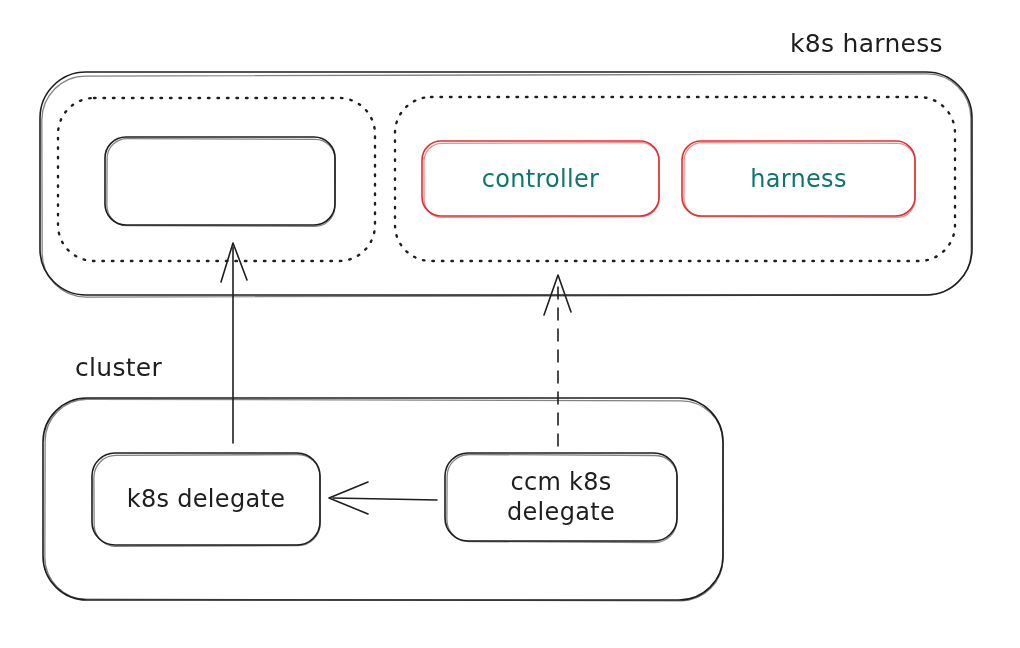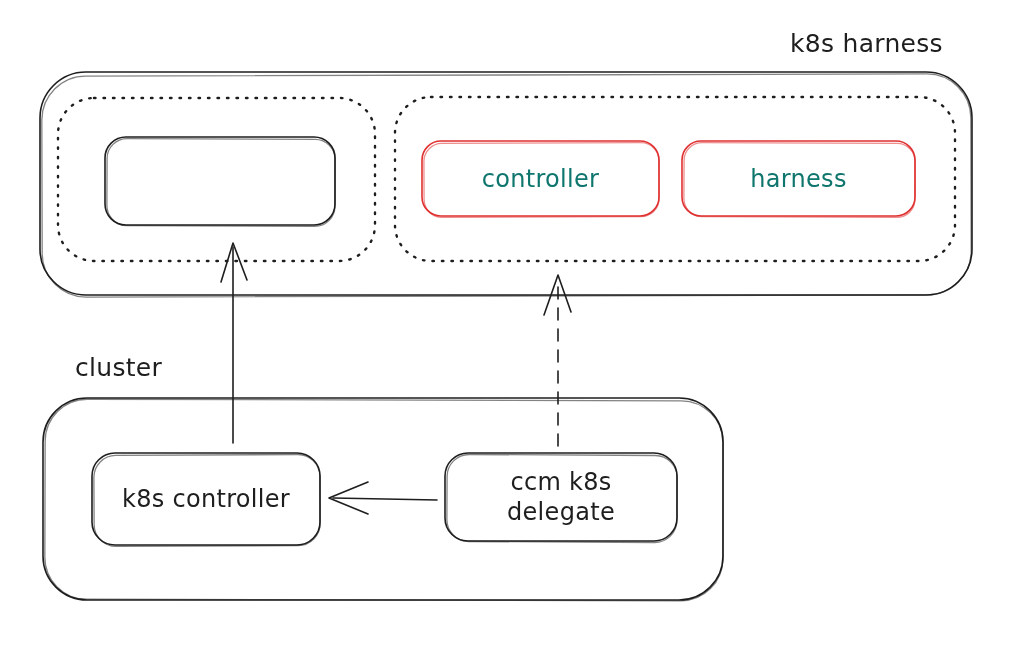--- a/index.html
+++ b/index.html
@@ -115,17 +115,17 @@
 
   <div class="lbl cluster-lbl" style="left:790px; top:28px; width:180px; height:32px;">k8s harness</div>
 
   <div class="lbl cluster-lbl" style="left:75px; top:352px; width:160px; height:32px;">cluster</div>
 
 
   <div class="lbl red-lbl" style="left:427px; top:141px; width:227px; height:75px;">controller</div>
 
   <div class="lbl red-lbl" style="left:687px; top:141px; width:223px; height:75px;">harness</div>
 
-  <div class="lbl" style="left:96px; top:453px; width:220px; height:92px;">k8s controller</div>
+  <div class="lbl" style="left:96px; top:453px; width:220px; height:92px;">k8s delegate</div>
 
   <div class="lbl" style="left:491px; top:453px; width:140px; height:88px;">ccm k8s delegate</div>
 
 </div>
 
 </body></html>

